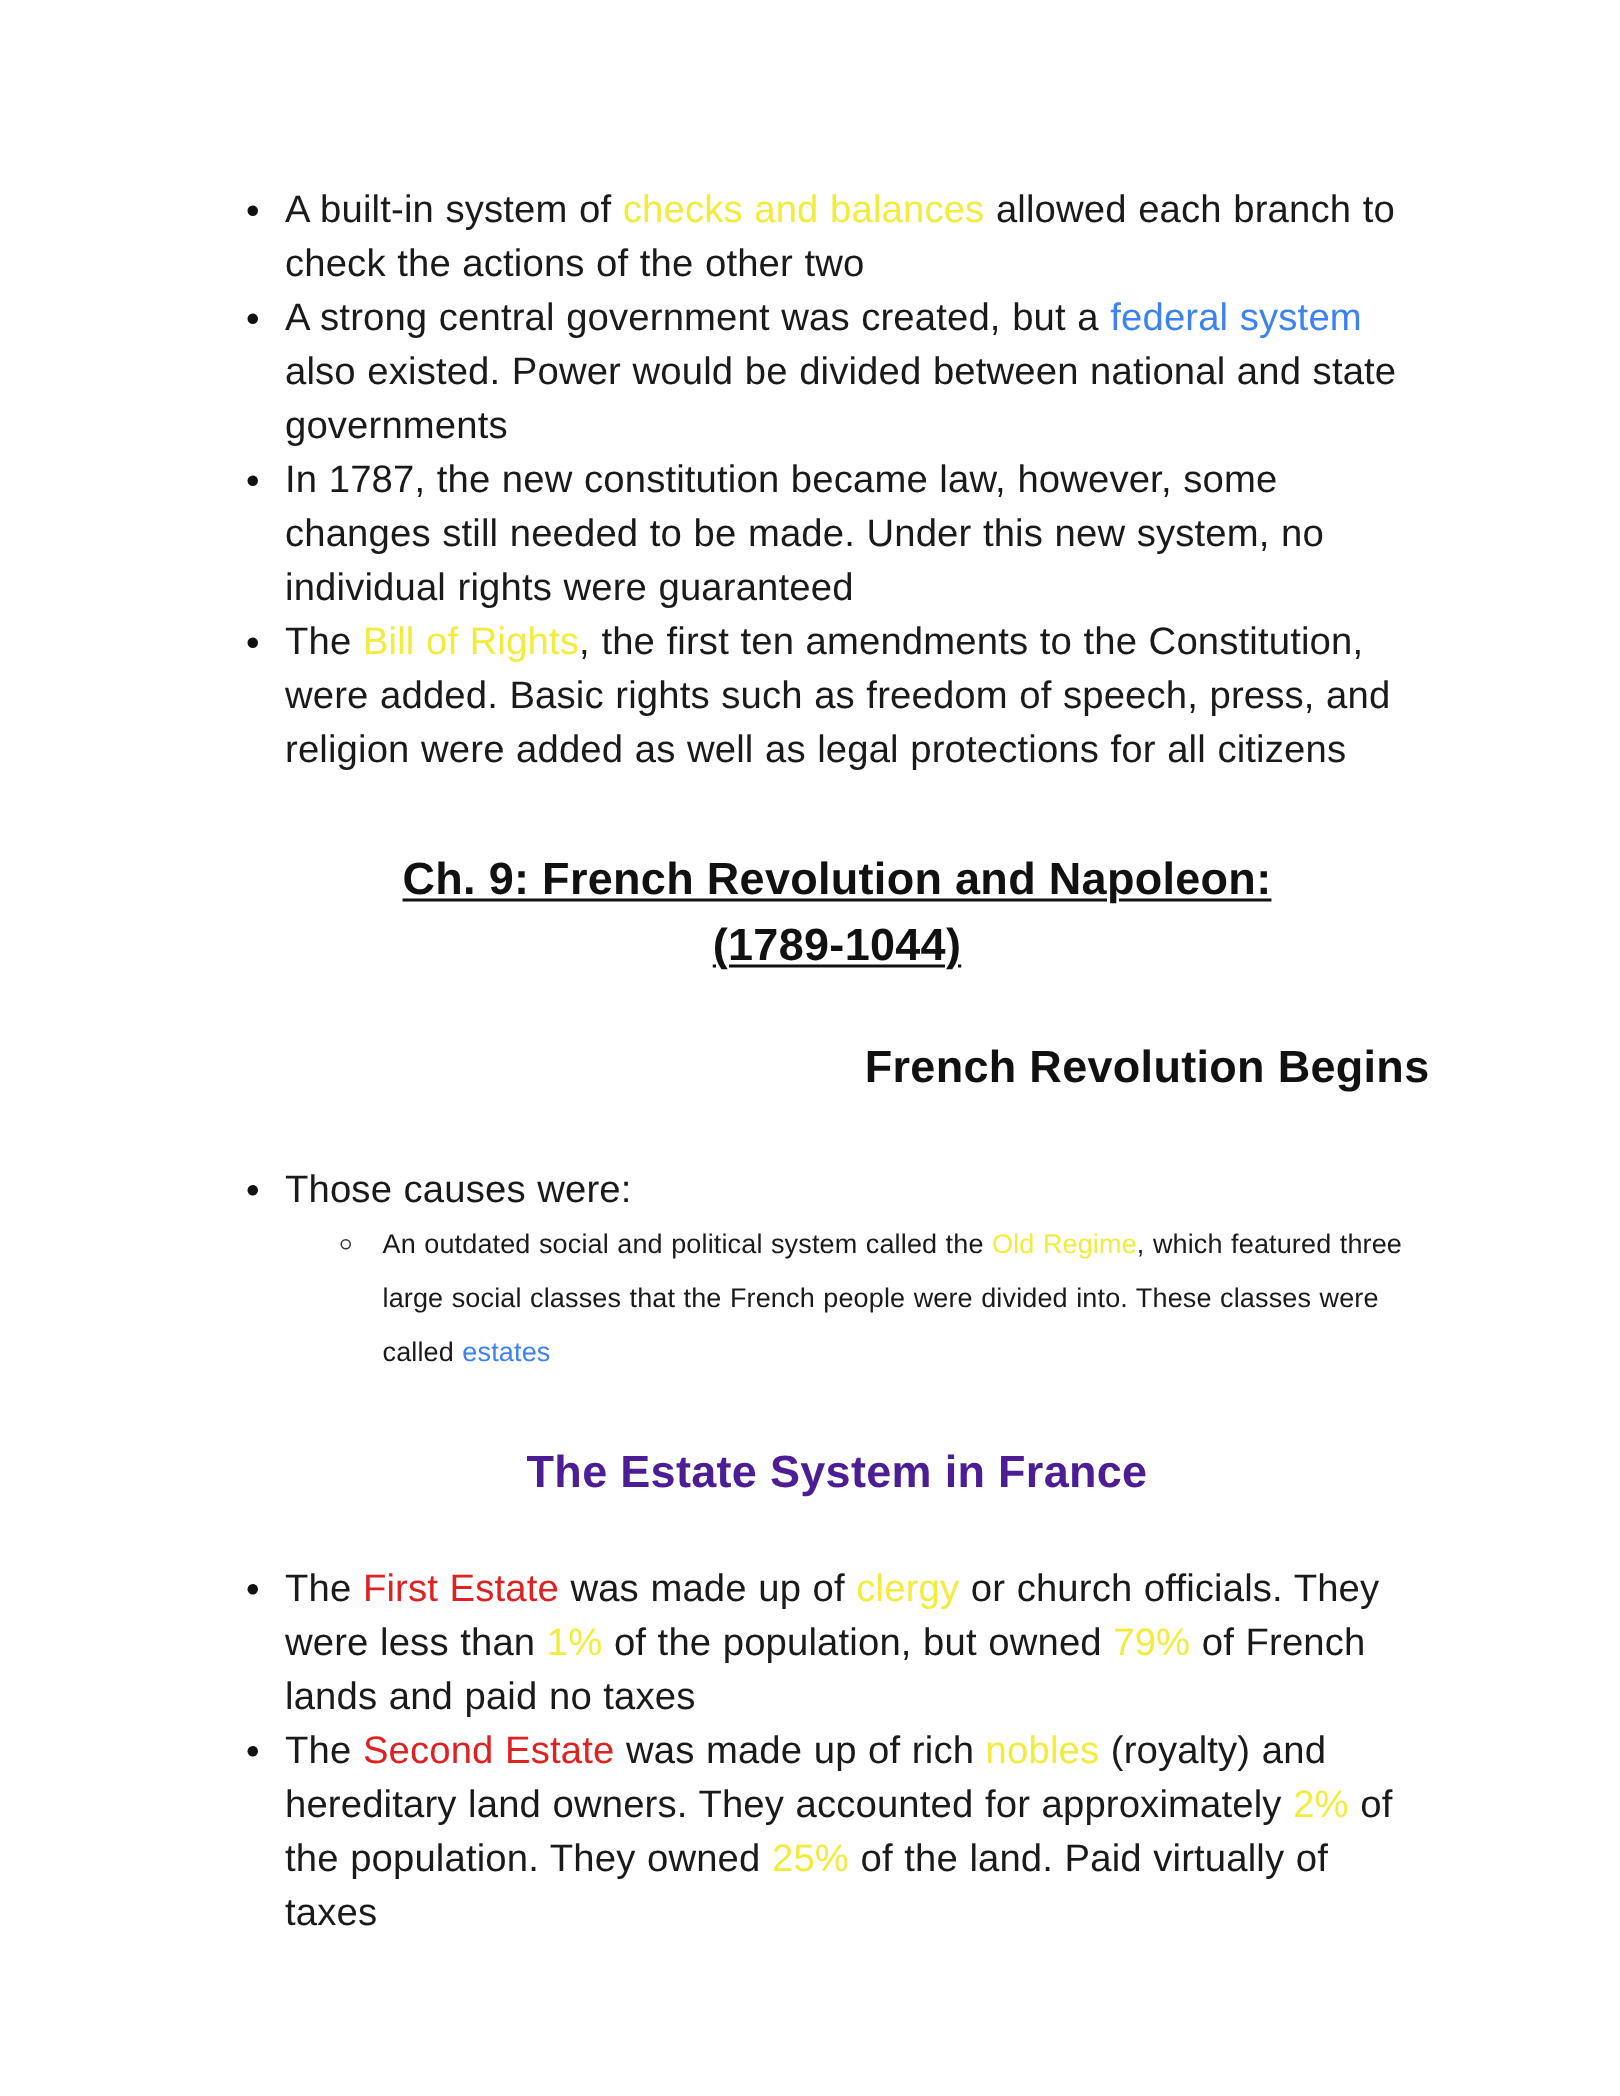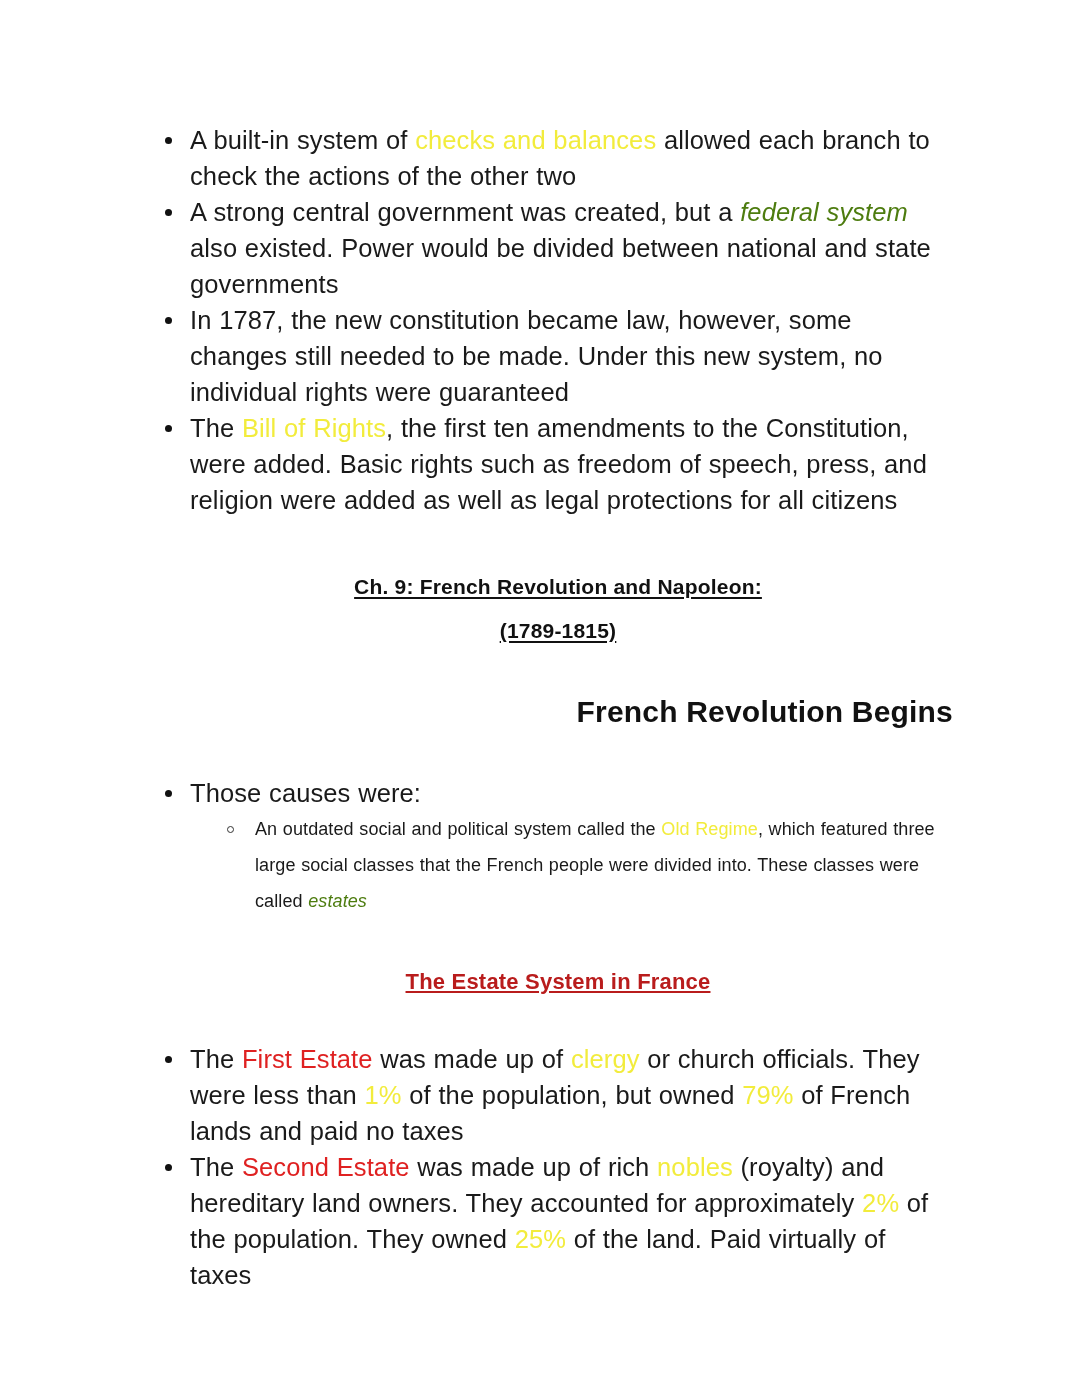--- a/index.html
+++ b/index.html
@@ -78,27 +78,27 @@
     width: 7px;
     height: 7px;
     border-radius: 50%;
     border: 1.4px solid #333333;
     background: transparent;
     box-sizing: border-box;
   }
 
   
   .kw-yellow { color: #F2EC3C; }
-  .kw-green  { color: #4d7c0f; font-style: italic; }
+  .kw-green  { color: #3b82f6; }
   .kw-red    { color: #DF2121; }
 
   
   .h-chapter {
     text-align: center;
-    font-size: 21px;
+    font-size: 30px;
     line-height: 44px;
     font-weight: bold;
     color: #111111;
     margin: 0;
     padding: 0;
     letter-spacing: 0.2px;
   }
   .h-chapter .under {
     text-decoration: underline;
     text-underline-offset: 3px;
@@ -111,28 +111,27 @@
     line-height: 42px;
     font-weight: bold;
     color: #111111;
     margin: 0;
     padding: 0;
     letter-spacing: 0.2px;
   }
 
   .h-red {
     text-align: center;
-    font-size: 22px;
+    font-size: 30px;
     line-height: 42px;
     font-weight: bold;
-    color: #b91c1c;
+    color: #4c1d95;
     margin: 0;
     padding: 0;
     letter-spacing: 0.2px;
-    text-decoration: underline;
   }
 
   
   .sp-chapter-top { height: 47px; }
   .sp-chapter-bot { height: 38px; }
   .sp-section-bot { height: 42px; }
   .sp-red-top     { height: 42px; }
   .sp-red-bot     { height: 38px; }
 </style>
 </head>
@@ -145,21 +144,21 @@
         <li class="bullet"><span>A built-in system of </span><span class="kw-yellow">checks and balances</span><span> allowed each branch to check the actions of the other two</span></li>
         <li class="bullet"><span>A strong central government was created, but a </span><span class="kw-green">federal system</span><span> also existed. Power would be divided between national and state governments</span></li>
         <li class="bullet"><span>In 1787, the new constitution became law, however, some changes still needed to be made. Under this new system, no individual rights were guaranteed</span></li>
         <li class="bullet"><span>The </span><span class="kw-yellow">Bill of Rights</span><span>, the first ten amendments to the Constitution, were added. Basic rights such as freedom of speech, press, and religion were added as well as legal protections for all citizens</span></li>
       </ul>
 
     <div class="sp-chapter-top"></div>
 
     <div class="h-chapter">
       <span class="under">Ch. 9: French Revolution and Napoleon:</span><br>
-      <span class="under">(1789-1815)</span>
+      <span class="under">(1789-1044)</span>
     </div>
 
     <div class="sp-chapter-bot"></div>
 
     <div class="h-section">
       <span>French Revolution Begins</span>
     </div>
 
     <div class="sp-section-bot"></div>
 

